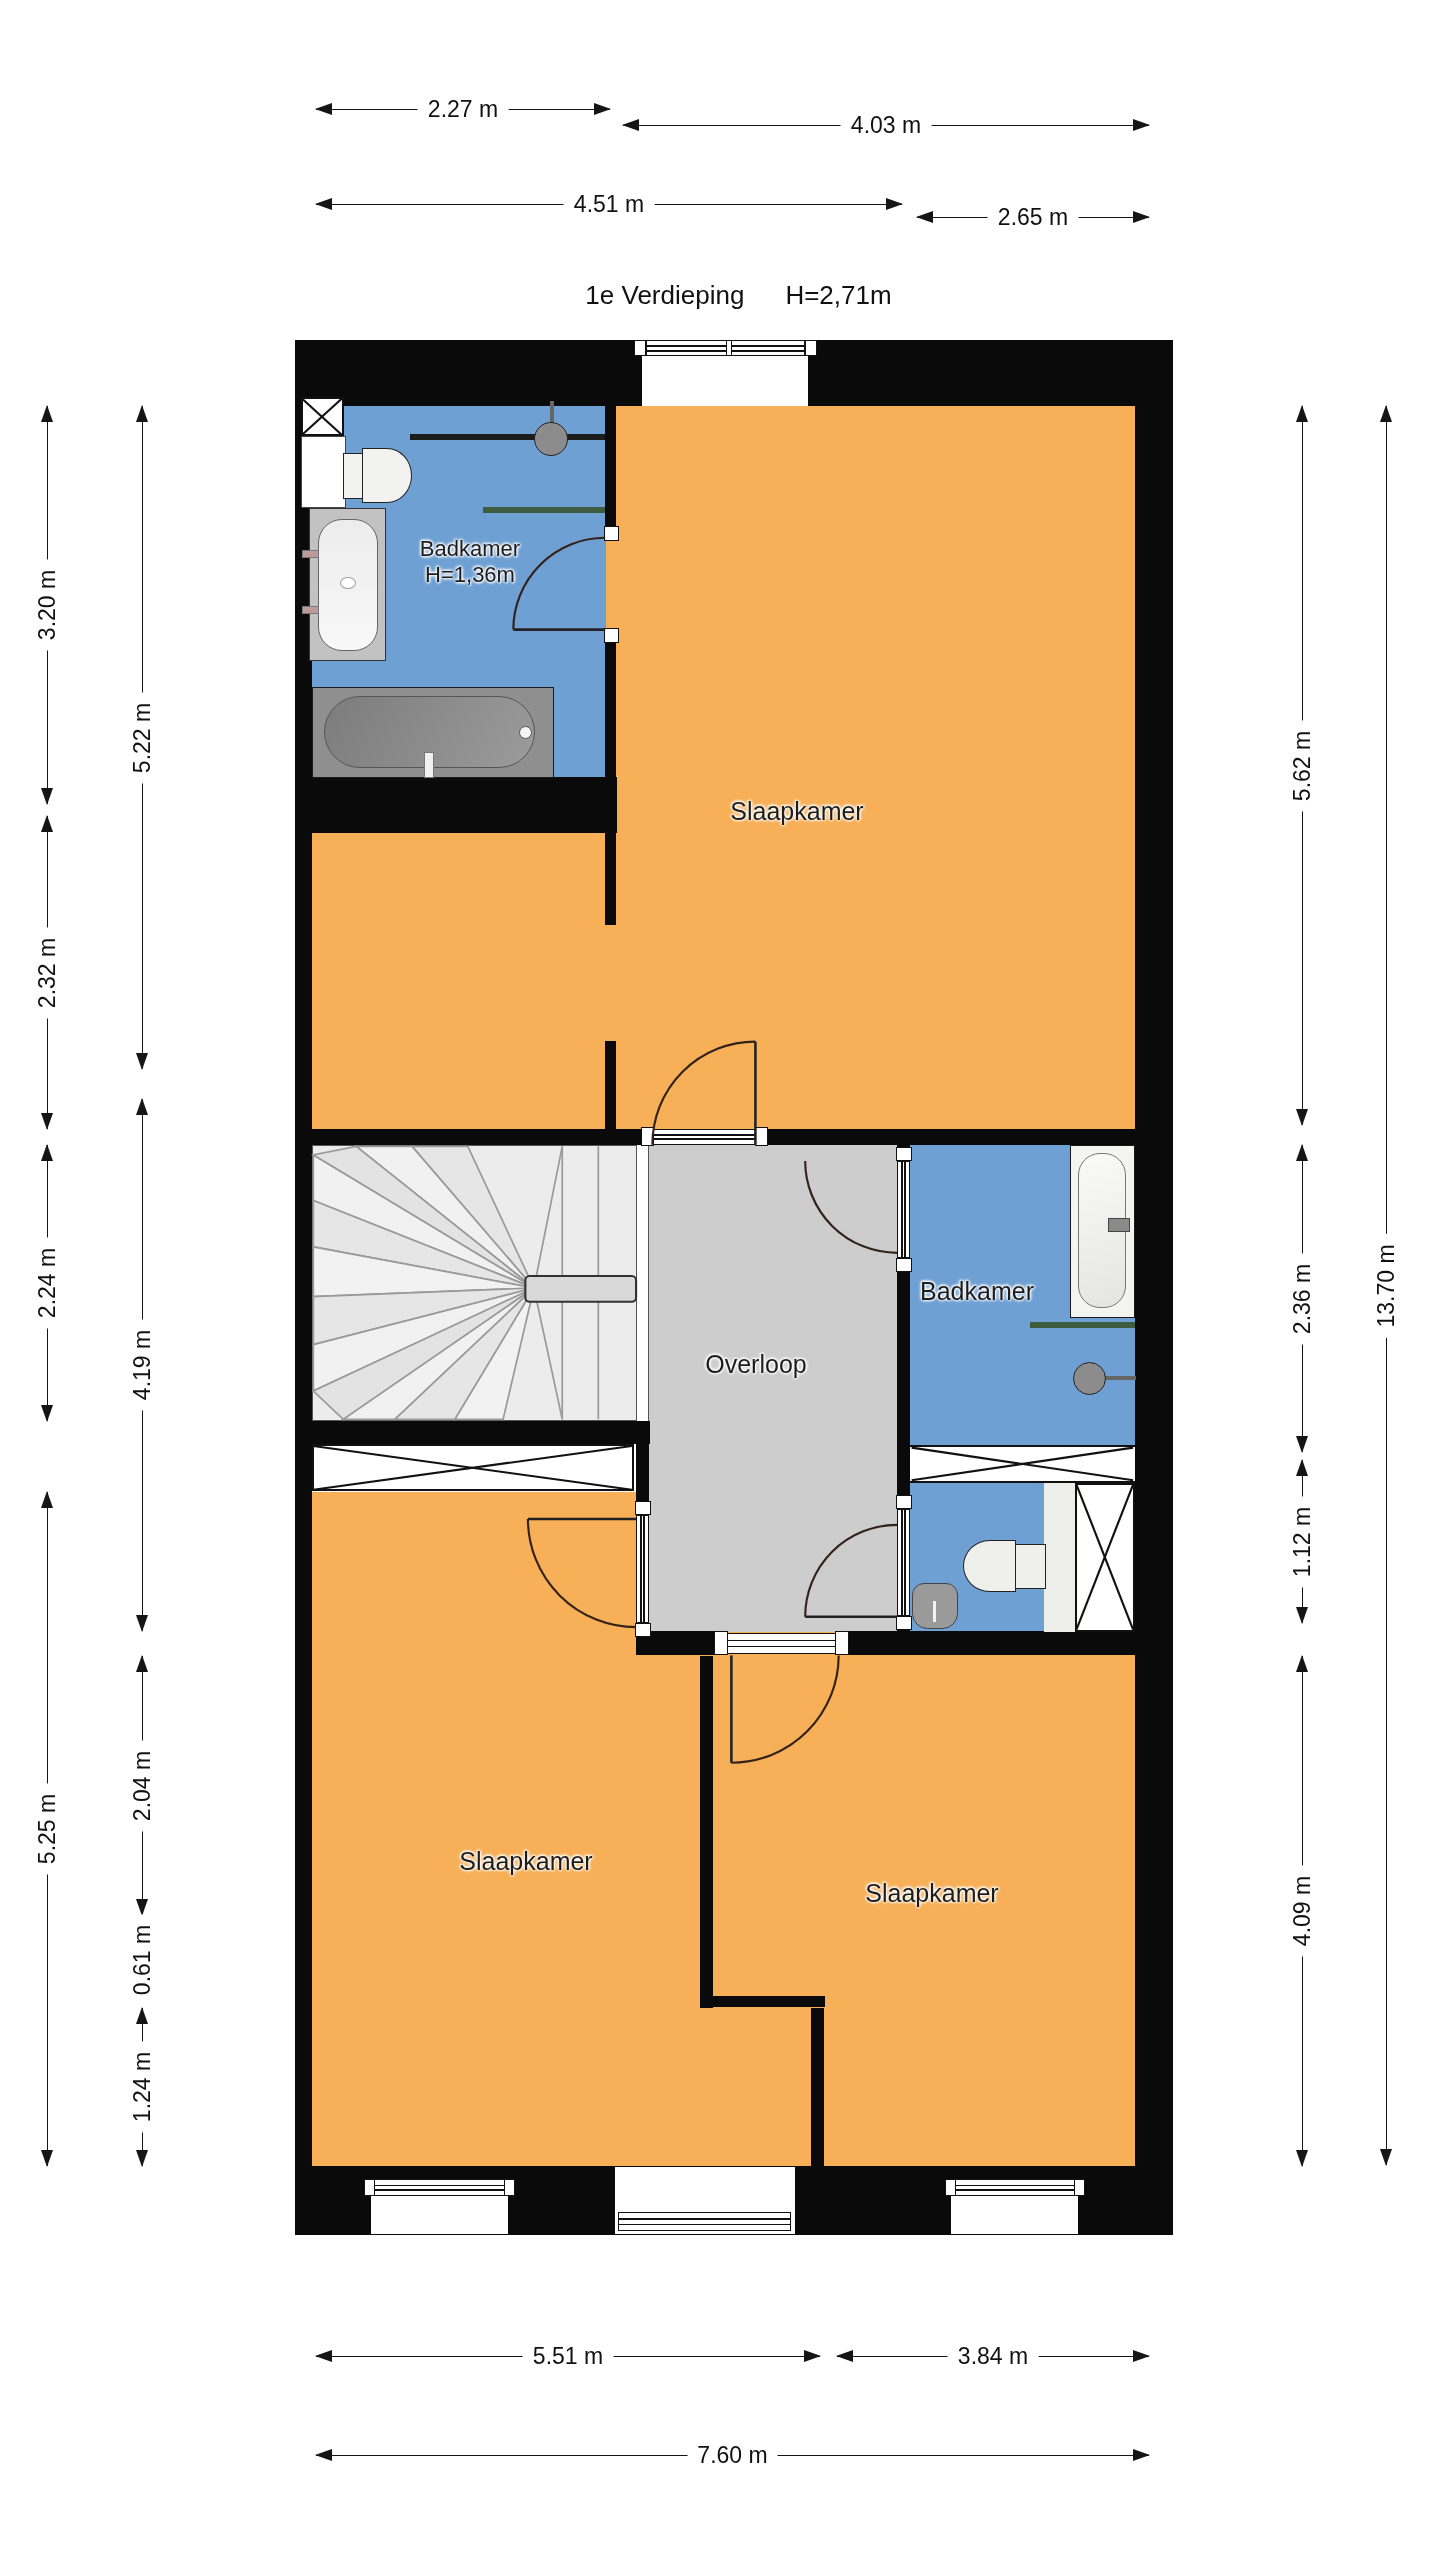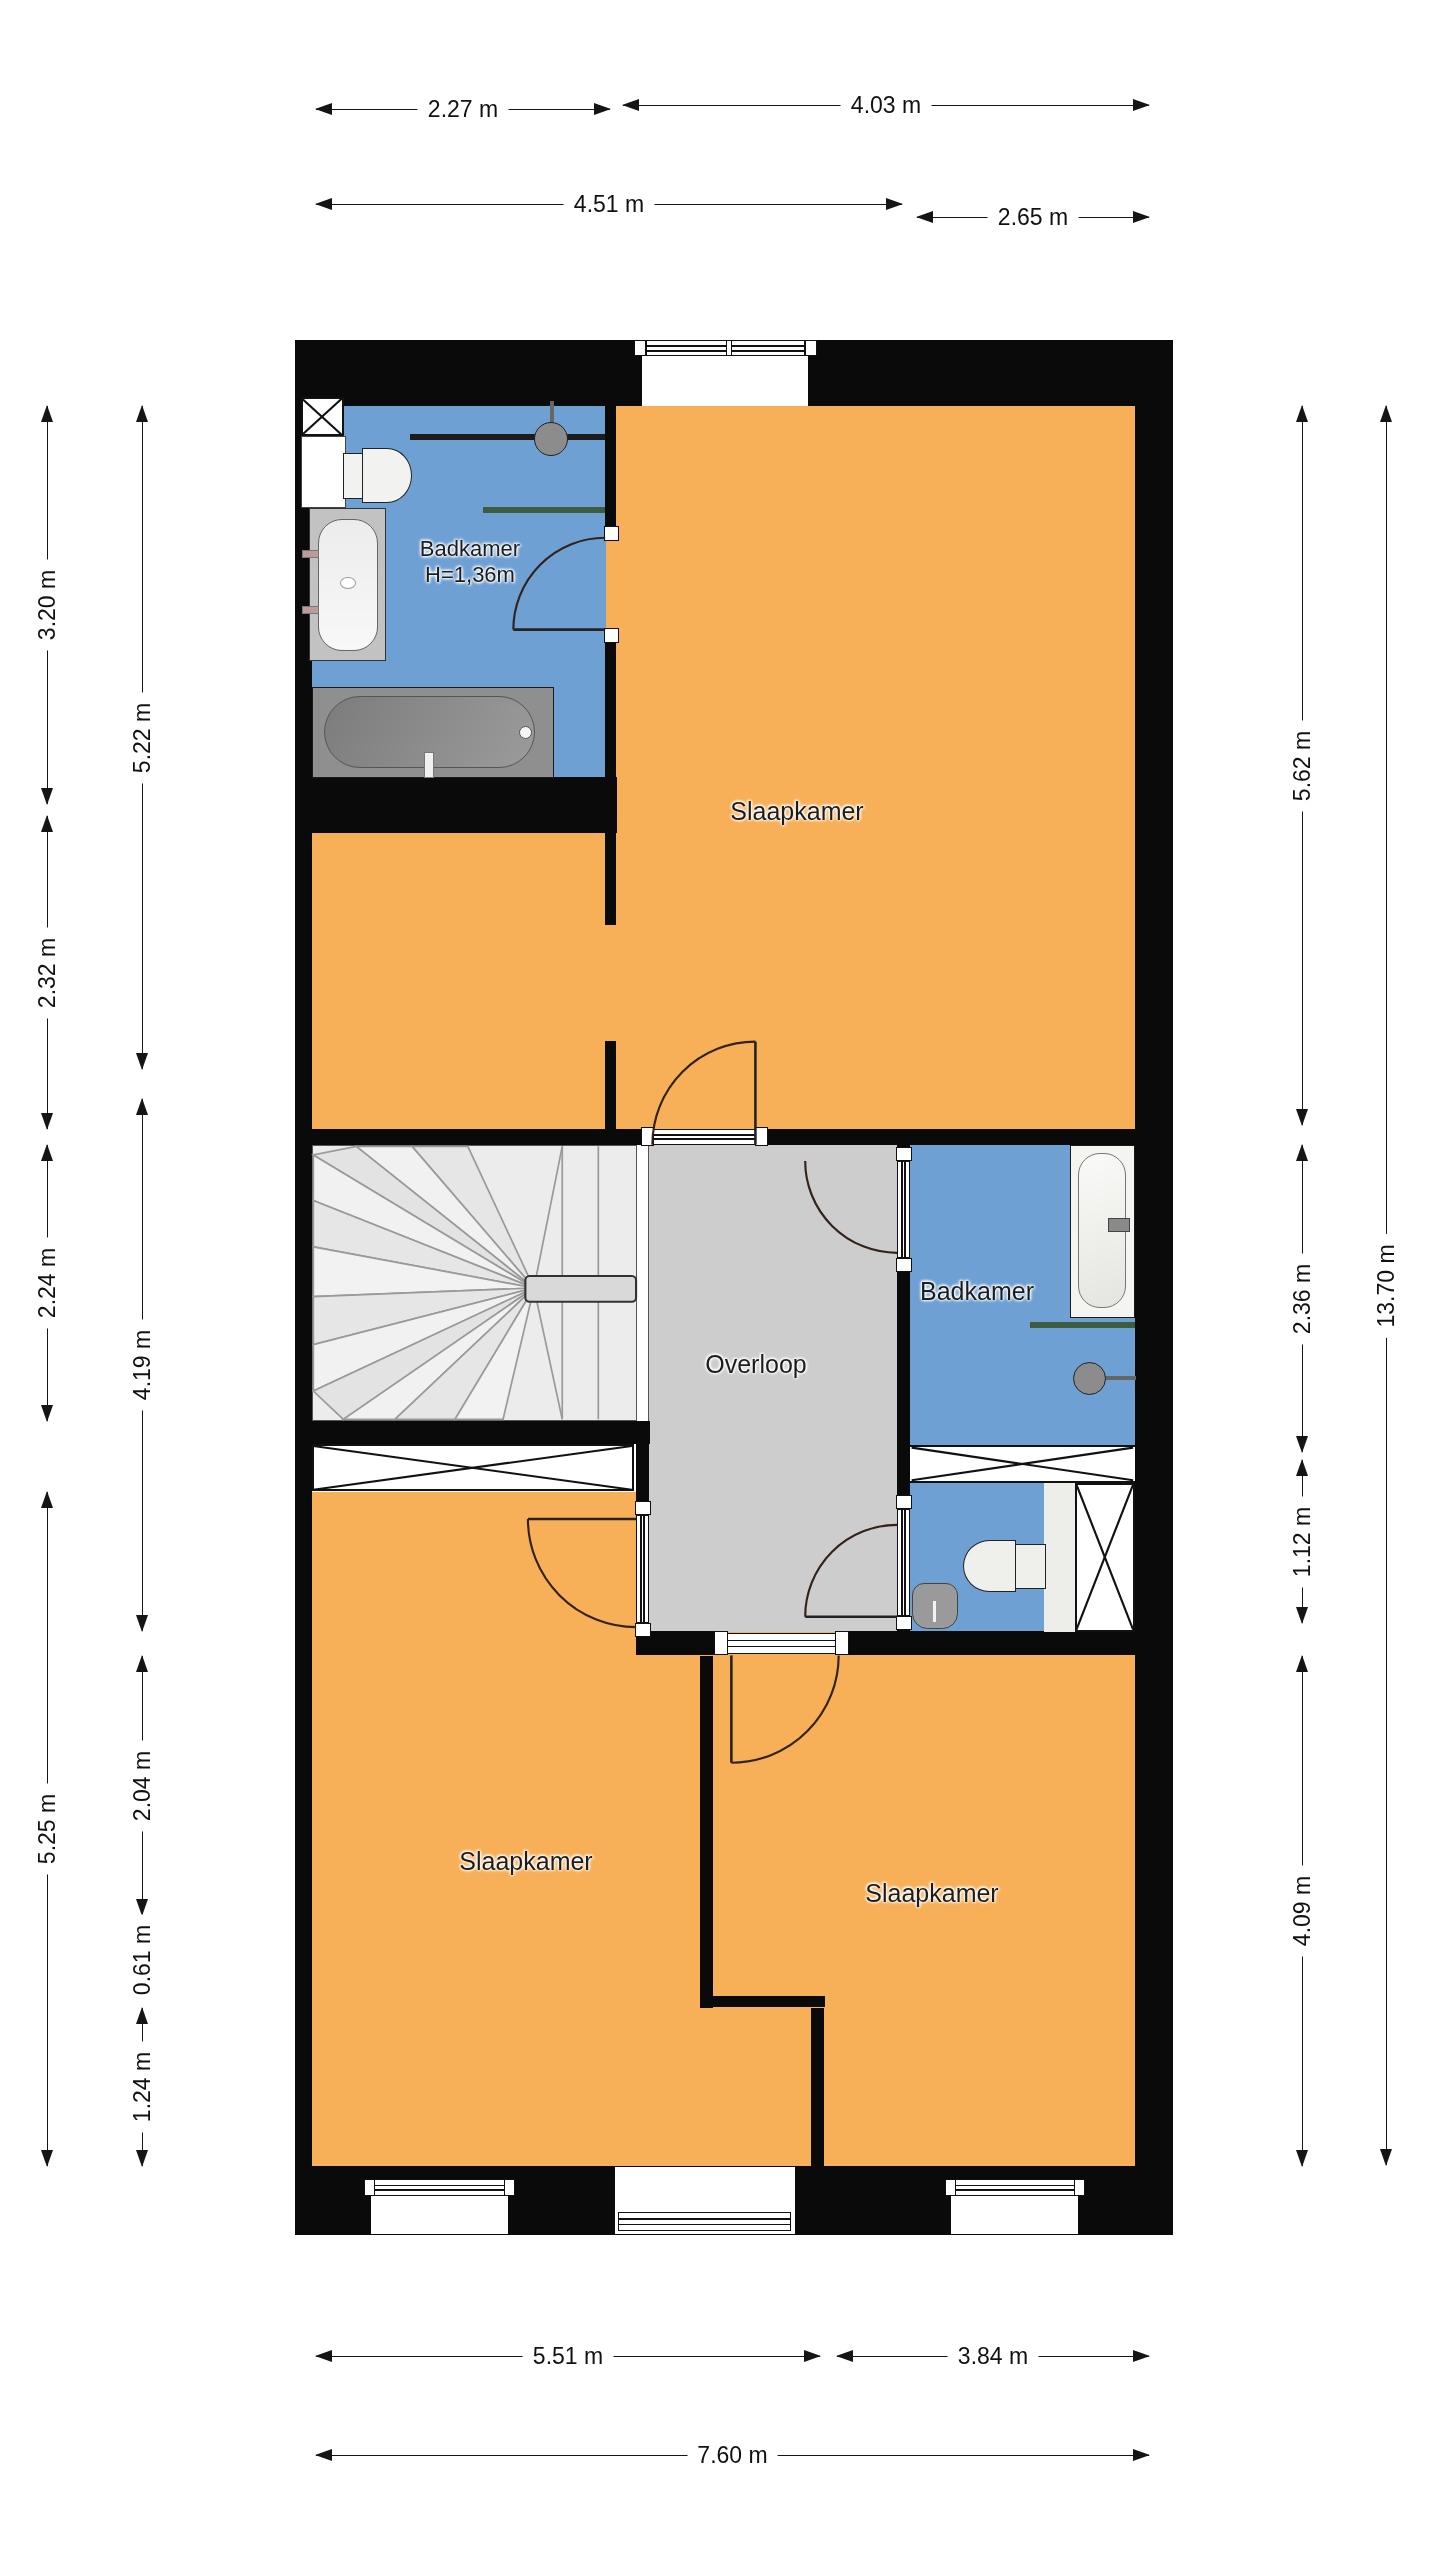--- a/index.html
+++ b/index.html
@@ -33,20 +33,24 @@
   .xbox{position:absolute;background:#fff;border:2.6px solid #111;box-sizing:border-box;}
   .recess{position:absolute;background:#fff;}
   svg.overlay{position:absolute;left:0;top:0;pointer-events:none;}
   .fixture{position:absolute;box-sizing:border-box;}
 </style>
 </head>
 <body>
 
 <div id="canvas">
 
+  <div class="title">
+    <span>1e Verdieping</span>
+    <span>H=2,71m</span>
+  </div>
 
   <div class="room" style="left:312px;top:399px;width:823px;height:730px;background:#F7B057;"></div>
   <div class="room" style="left:312px;top:399px;width:294px;height:378px;background:#6FA0D4;"></div>
   <div class="room" style="left:312px;top:1492px;width:823px;height:674px;background:#F7B057;"></div>
   <div class="room" style="left:649px;top:1145px;width:248px;height:487px;background:#CDCDCD;"></div>
   <div class="room" style="left:910px;top:1145px;width:225px;height:301px;background:#6FA0D4;"></div>
   <div class="room" style="left:910px;top:1483px;width:225px;height:149px;background:#6FA0D4;"></div>
   <div class="room" style="left:312px;top:1145px;width:325px;height:276px;background:#ECECEC;border:1.7px solid #555;box-sizing:border-box;"></div>
   <div class="abs" style="left:636px;top:1145px;width:13px;height:276px;background:#fff;border-left:1.7px solid #555;border-right:1.7px solid #555;box-sizing:border-box;"></div>
 
@@ -247,21 +251,21 @@
   <div class="room-label" style="left:756px;top:1364px;">Overloop</div>
   <div class="room-label" style="left:977px;top:1291px;">Badkamer</div>
   <div class="room-label" style="left:526px;top:1861px;">Slaapkamer</div>
   <div class="room-label" style="left:932px;top:1893px;">Slaapkamer</div>
 
   <div class="dh" style="left:316px;top:109px;width:294px;">
       <span class="al"></span>
       <span class="ar"></span>
       <span class="lb">2.27 m</span>
     </div>
-  <div class="dh" style="left:623px;top:105px;width:526px;">
+  <div class="dh" style="left:623px;top:125px;width:526px;">
       <span class="al"></span>
       <span class="ar"></span>
       <span class="lb">4.03 m</span>
     </div>
   <div class="dh" style="left:316px;top:204px;width:586px;">
       <span class="al"></span>
       <span class="ar"></span>
       <span class="lb">4.51 m</span>
     </div>
   <div class="dh" style="left:917px;top:217px;width:232px;">

